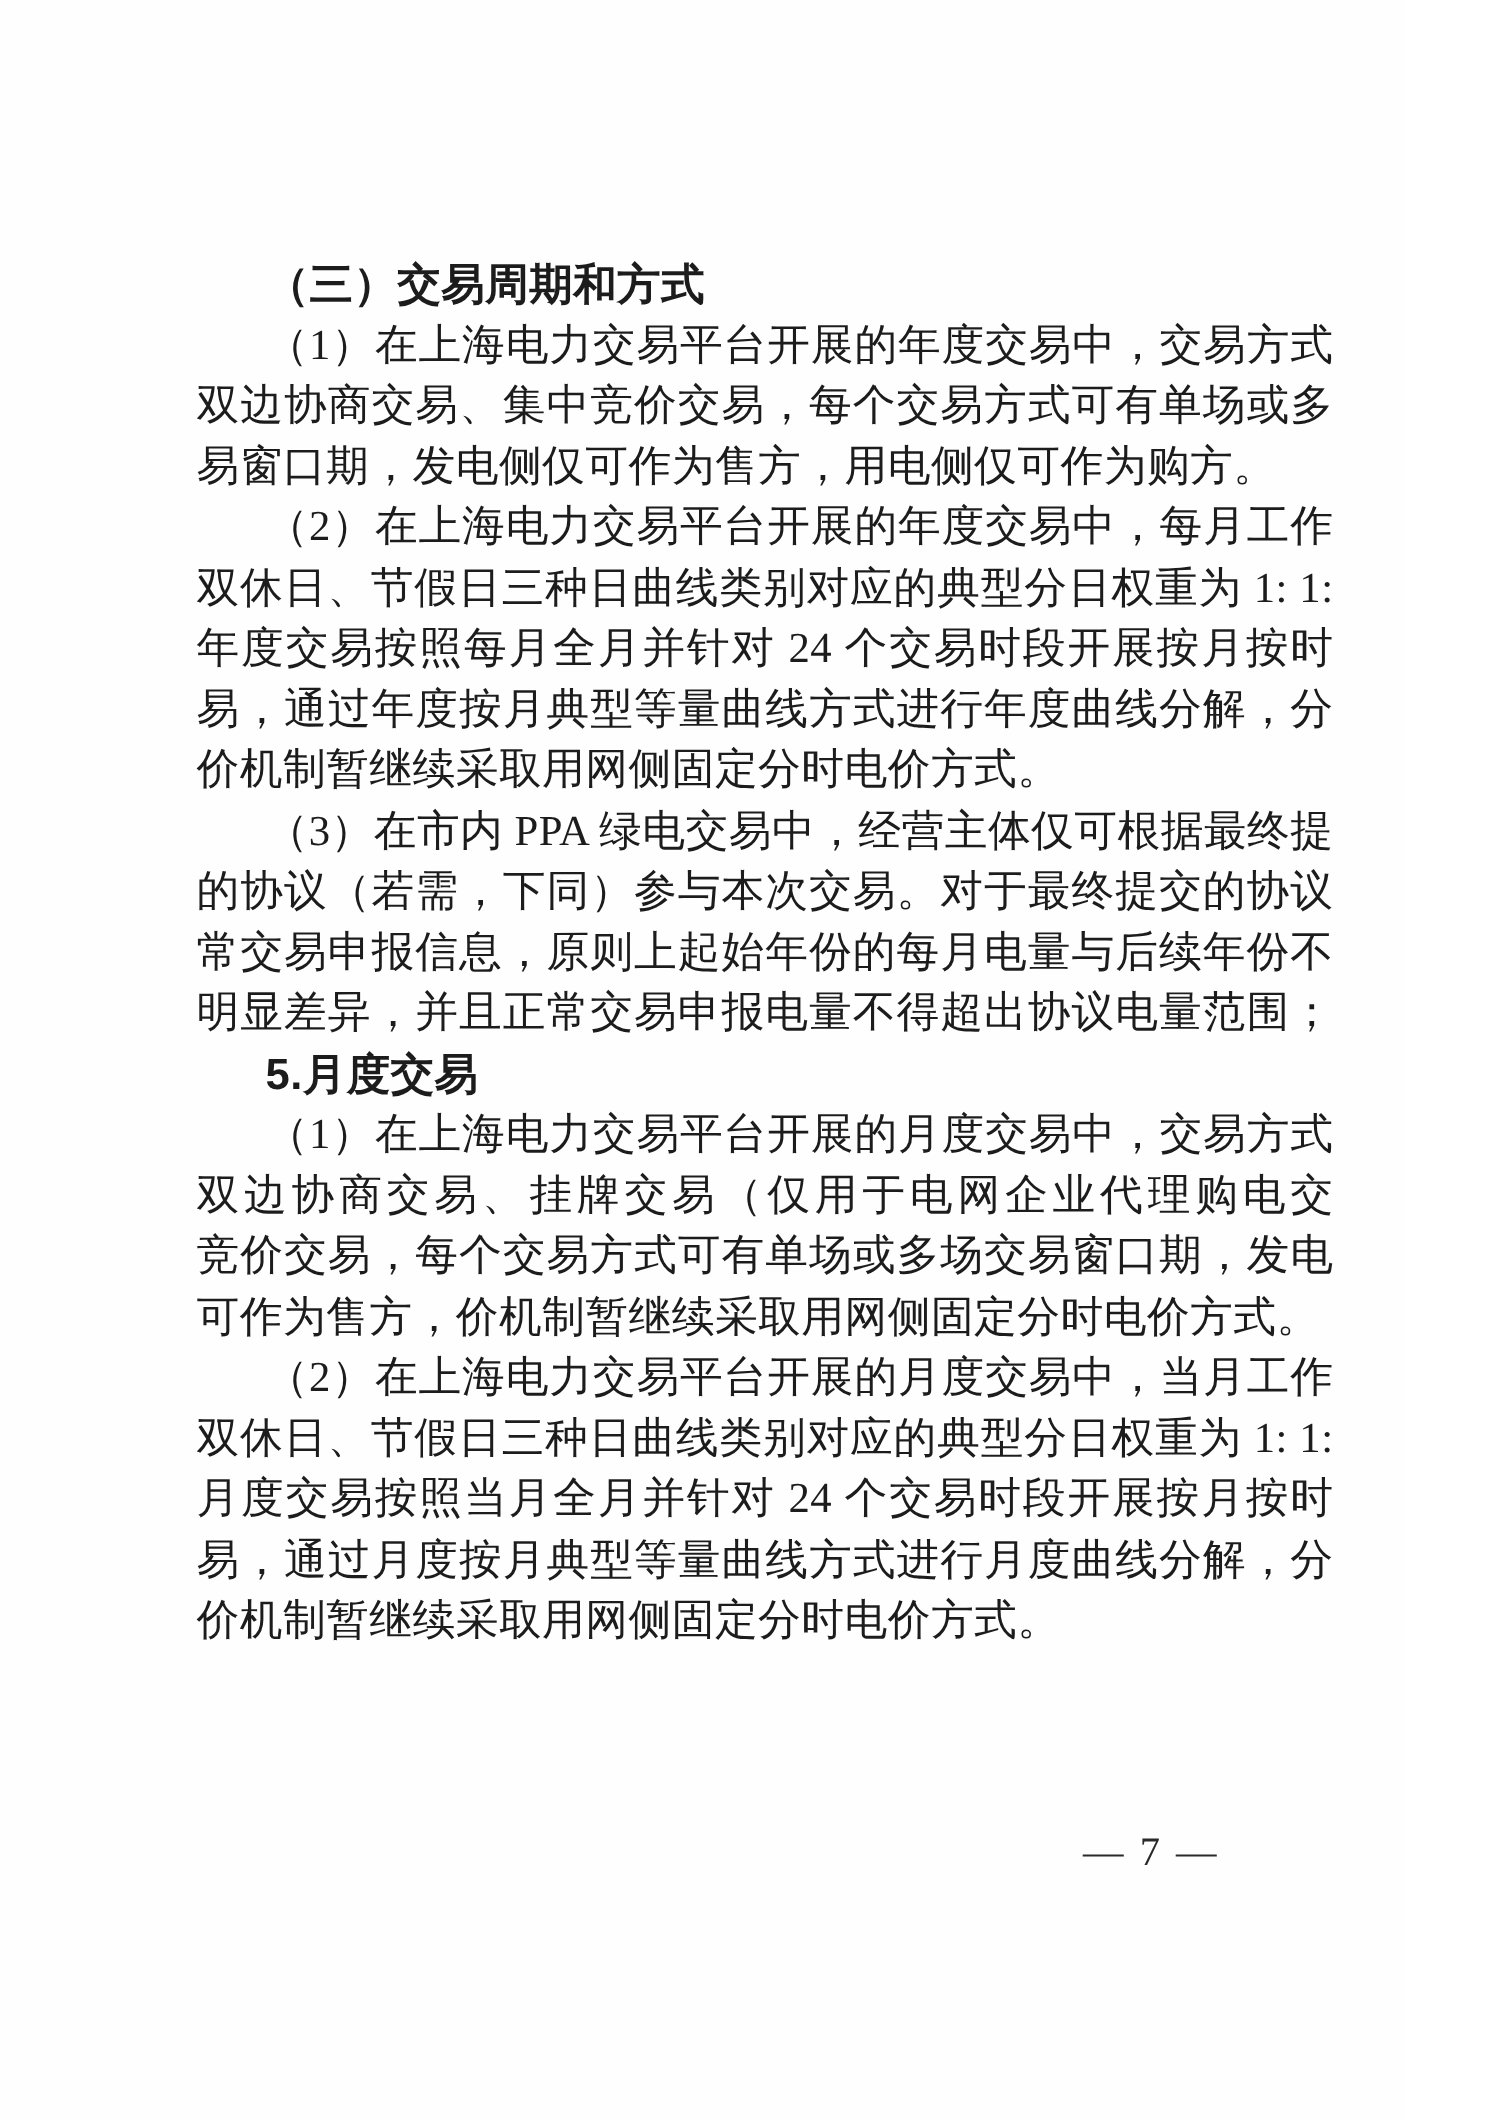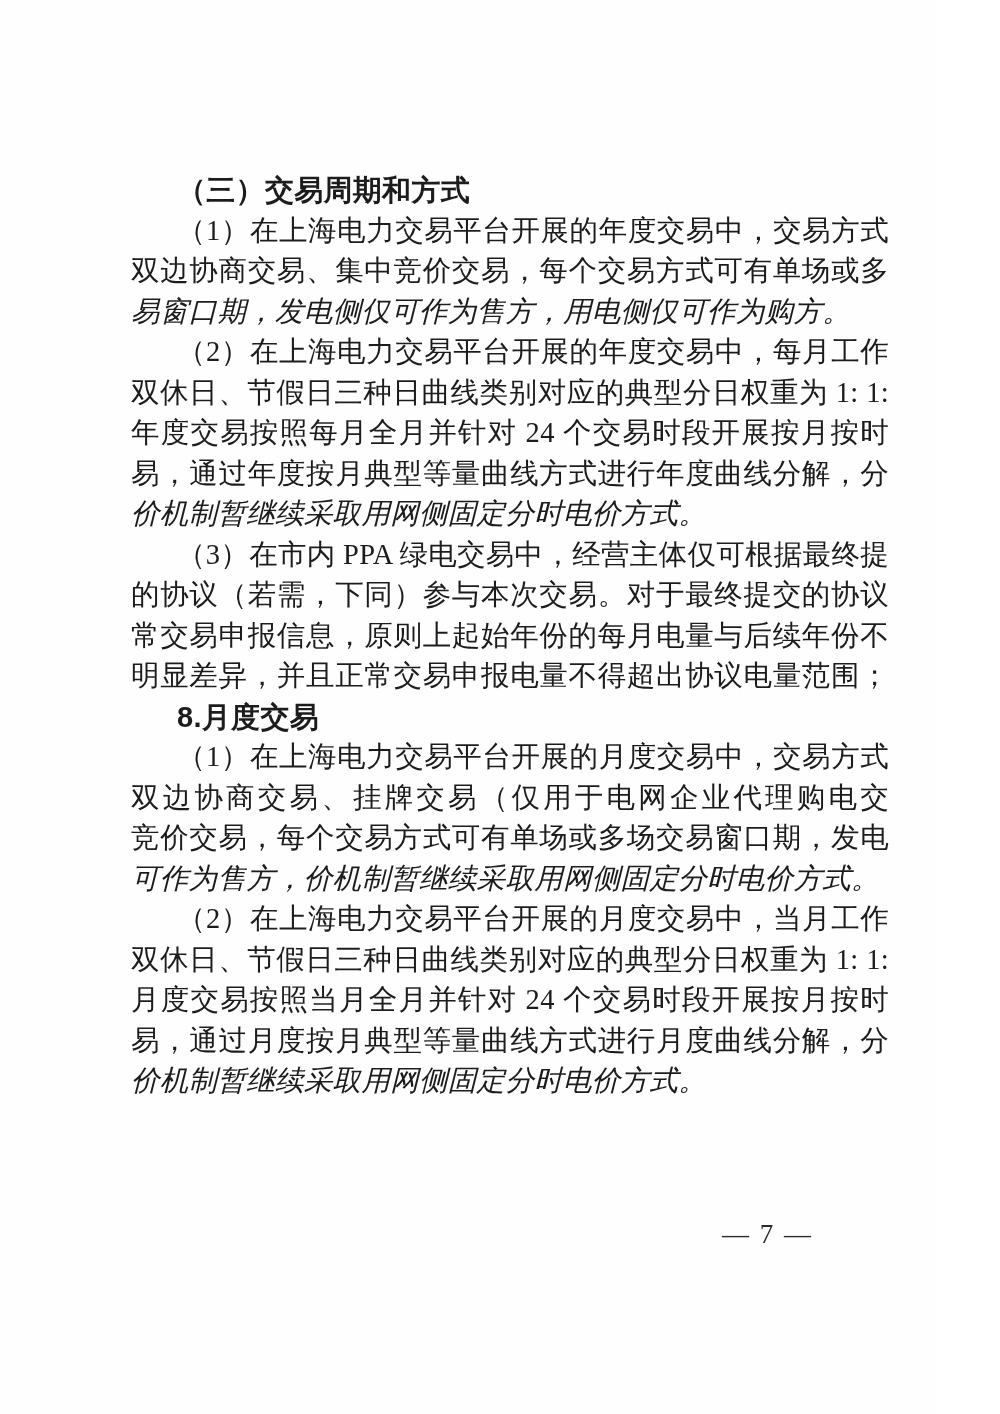--- a/index.html
+++ b/index.html
@@ -41,21 +41,20 @@
     text-indent: 46px;
   }
   
   .line.full {
     text-align: justify;
     text-align-last: justify;
   }
   
   .line.end {
     text-align: left;
-    font-style: italic;
   }
   .page-num {
     position: absolute;
     top: 1218px;
     right: 123px;
     font-size: 27px;
     line-height: 32px;
     color: #2a2a2a;
     font-family: "Liberation Serif", serif;
     letter-spacing: 2px;
@@ -76,21 +75,21 @@
     <div class="line full">双休日、节假日三种日曲线类别对应的典型分日权重为 1: 1: 1;</div>
     <div class="line full">年度交易按照每月全月并针对 24 个交易时段开展按月按时段交</div>
     <div class="line full">易，通过年度按月典型等量曲线方式进行年度曲线分解，分时电</div>
     <div class="line end">价机制暂继续采取用网侧固定分时电价方式。</div>
 
     <div class="line first full">（3）在市内 PPA 绿电交易中，经营主体仅可根据最终提交</div>
     <div class="line full">的协议（若需，下同）参与本次交易。对于最终提交的协议和正</div>
     <div class="line full">常交易申报信息，原则上起始年份的每月电量与后续年份不得有</div>
     <div class="line full">明显差异，并且正常交易申报电量不得超出协议电量范围；否则</div>
 
-    <div class="line h">8.月度交易</div>
+    <div class="line h">5.月度交易</div>
 
     <div class="line first full">（1）在上海电力交易平台开展的月度交易中，交易方式为</div>
     <div class="line full">双边协商交易、挂牌交易（仅用于电网企业代理购电交易）、集中</div>
     <div class="line full">竞价交易，每个交易方式可有单场或多场交易窗口期，发电侧仅</div>
     <div class="line end">可作为售方，价机制暂继续采取用网侧固定分时电价方式。</div>
 
     <div class="line first full">（2）在上海电力交易平台开展的月度交易中，当月工作日、</div>
     <div class="line full">双休日、节假日三种日曲线类别对应的典型分日权重为 1: 1: 1;</div>
     <div class="line full">月度交易按照当月全月并针对 24 个交易时段开展按月按时段交</div>
     <div class="line full">易，通过月度按月典型等量曲线方式进行月度曲线分解，分时电</div>

